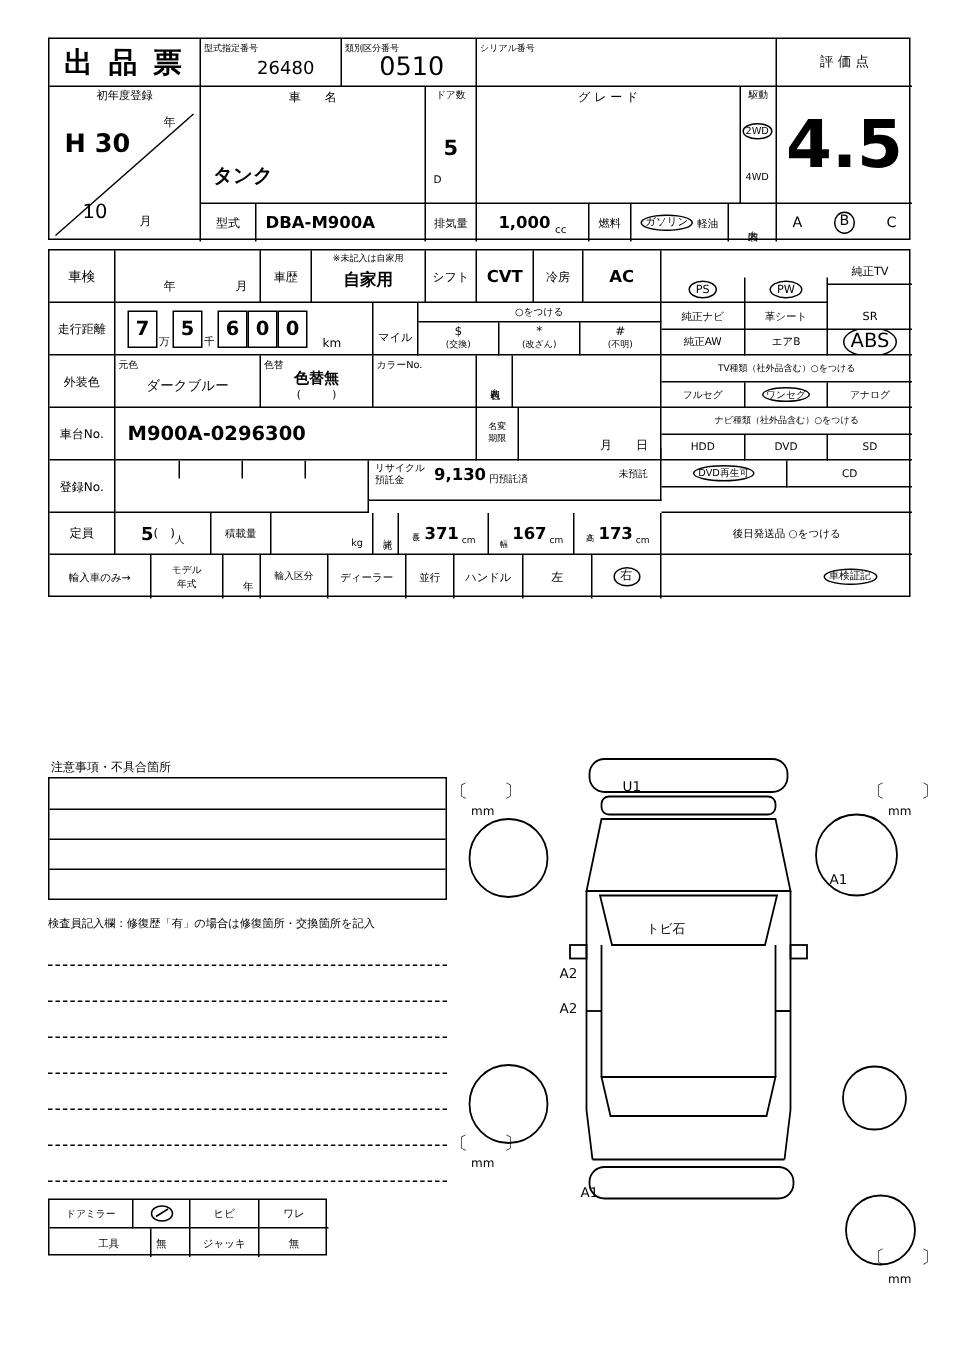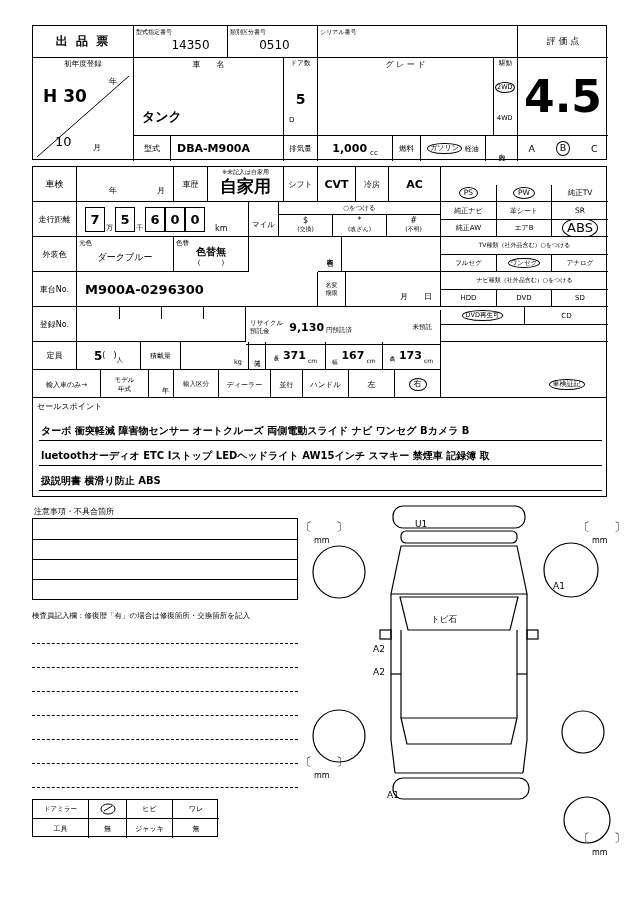--- a/index.html
+++ b/index.html
@@ -20,30 +20,30 @@
   .b { font-weight:bold; }
   svg text { font-family:"DejaVu Sans","Liberation Sans",sans-serif; }
 </style>
 </head>
 <body>
 
 <div class="sheet">
 
   <div class="tbl" style="left:32px;top:25px;width:575px;height:135px">
 
-    <div class="cell b" style="left:0;top:0;width:101px;height:32px;font-size:12px;letter-spacing:2px">出 品 票</div>
+    <div class="cell b" style="left:0;top:0;width:101px;height:32px;font-size:19px;letter-spacing:2px">出 品 票</div>
 
     <div class="cell" style="left:101px;top:0;width:94px;height:32px">
       <span class="corner" style="font-size:6px">型式指定番号</span>
-      <span style="font-size:12px;margin-top:7px;margin-left:20px">14350</span>
+      <span style="font-size:12px;margin-top:7px;margin-left:20px">26480</span>
     </div>
 
     <div class="cell" style="left:195px;top:0;width:90px;height:32px">
       <span class="corner" style="font-size:6px">類別区分番号</span>
-      <span style="font-size:12px;margin-top:7px;margin-left:4px">0510</span>
+      <span style="font-size:17px;margin-top:7px;margin-left:4px">0510</span>
     </div>
 
     <div class="cell" style="left:285px;top:0;width:200px;height:32px;justify-content:flex-start">
       <span class="corner" style="font-size:6px">シリアル番号</span>
     </div>
 
     <div class="cell nr" style="left:485px;top:0;width:90px;height:32px;font-size:9px">評 価 点</div>
 
     <div class="cell nb" style="left:0;top:32px;width:101px;height:103px">
       <span class="toplab" style="font-size:7.5px">初年度登録</span>
@@ -104,21 +104,21 @@
   <div class="tbl" style="left:32px;top:166px;width:575px;height:232px">
 
     <div class="cell" style="left:0;top:0;width:44px;height:35px;font-size:9px">車検</div>
     <div class="cell" style="left:44px;top:0;width:97px;height:35px">
       <span class="abs" style="left:32px;top:18px;font-size:8px">年</span>
       <span class="abs" style="left:80px;top:18px;font-size:8px">月</span>
     </div>
     <div class="cell" style="left:141px;top:0;width:34px;height:35px;font-size:8px">車歴</div>
     <div class="cell" style="left:175px;top:0;width:76px;height:35px">
       <span class="toplab" style="font-size:6px">※未記入は自家用</span>
-      <span class="b" style="font-size:17px;margin-top:5px">自家用</span>
+      <span class="b" style="font-size:11px;margin-top:5px">自家用</span>
     </div>
     <div class="cell" style="left:251px;top:0;width:34px;height:35px;font-size:8px">シフト</div>
     <div class="cell b" style="left:285px;top:0;width:38px;height:35px;font-size:11px">CVT</div>
     <div class="cell" style="left:323px;top:0;width:33px;height:35px;font-size:8px">冷房</div>
     <div class="cell" style="left:356px;top:0;width:52px;height:35px;font-size:11px;font-weight:bold">AC</div>
 
     <div class="cell" style="left:0;top:35px;width:44px;height:35px;font-size:8px">走行距離</div>
     <div class="cell" style="left:44px;top:35px;width:172px;height:35px">
       <span class="abs b" style="left:8px;top:5px;width:20px;height:25px;border:1px solid #000;font-size:13px;display:flex;align-items:center;justify-content:center">7</span>
       <span class="abs" style="left:29px;top:21px;font-size:7px">万</span>
@@ -147,20 +147,23 @@
     <div class="cell" style="left:0;top:70px;width:44px;height:35px;font-size:8px">外装色</div>
     <div class="cell" style="left:44px;top:70px;width:97px;height:35px">
       <span class="corner" style="font-size:6.5px">元色</span>
       <span style="font-size:9px;margin-top:6px">ダークブルー</span>
     </div>
     <div class="cell" style="left:141px;top:70px;width:75px;height:35px">
       <span class="corner" style="font-size:6.5px">色替</span>
       <span class="abs b" style="top:8px;left:50%;transform:translateX(-50%);font-size:10px;white-space:nowrap">色替無</span>
       <span class="abs" style="top:21px;left:50%;transform:translateX(-50%);font-size:7px;white-space:nowrap">(　　　)</span>
     </div>
+    <div class="cell" style="left:216px;top:70px;width:69px;height:35px">
+      <span class="corner" style="font-size:6.5px">カラーNo.</span>
+    </div>
     <div class="cell" style="left:285px;top:70px;width:24px;height:35px">
       <span class="vert" style="font-size:6.5px">内装色</span>
     </div>
     <div class="cell" style="left:309px;top:70px;width:99px;height:35px"></div>
 
     <div class="cell" style="left:0;top:105px;width:44px;height:35px;font-size:8px">車台No.</div>
     <div class="cell b" style="left:44px;top:105px;width:241px;height:35px;font-size:13px;justify-content:flex-start;padding-left:8px">M900A-0296300</div>
     <div class="cell" style="left:285px;top:105px;width:28px;height:35px;flex-direction:column;font-size:6px;line-height:1.3">
       <span>名変</span>
       <span>期限</span>
@@ -169,21 +172,21 @@
       <span>月</span>
       <span>日</span>
     </div>
 
     <div class="cell" style="left:0;top:140px;width:44px;height:35px;font-size:8px">登録No.</div>
     <div class="cell" style="left:44px;top:140px;width:169px;height:35px">
       <span class="ln" style="left:42px;top:0;width:1px;height:12px"></span>
       <span class="ln" style="left:84px;top:0;width:1px;height:12px"></span>
       <span class="ln" style="left:126px;top:0;width:1px;height:12px"></span>
     </div>
-    <div class="cell" style="left:213px;top:143px;width:195px;height:35px;justify-content:flex-end;padding-left:4px">
+    <div class="cell" style="left:213px;top:132px;width:195px;height:35px;justify-content:flex-end;padding-left:4px">
       <span style="display:flex;flex-direction:column;font-size:6.5px;line-height:1.3;text-align:left">
         <span>リサイクル</span>
         <span>預託金</span>
       </span>
       <span class="b" style="font-size:11px;margin-left:6px">9,130</span>
       <span style="font-size:6.5px;margin:6px 0 0 2px">円預託済</span>
       <span style="font-size:6.5px;margin-left:auto;margin-right:8px">未預託</span>
     </div>
 
     <div class="cell" style="left:0;top:175px;width:44px;height:28px;font-size:8px">定員</div>
@@ -227,21 +230,21 @@
     <div class="cell nb" style="left:362px;top:203px;width:46px;height:29px">
       <span class="el" style="font-size:8px">右</span>
     </div>
 
     <div class="cell" style="left:408px;top:18px;width:56px;height:17px">
         <span class="el" style="font-size:7.5px">PS</span>
       </div>
     <div class="cell" style="left:464px;top:18px;width:55px;height:17px">
         <span class="el" style="font-size:7.5px">PW</span>
       </div>
-    <div class="cell nr" style="left:519px;top:18px;width:56px;height:17px;font-size:7.5px">純正TV</div>
+    <div class="cell nr" style="left:519px;top:6px;width:56px;height:17px;font-size:7.5px">純正TV</div>
     <div class="cell" style="left:408px;top:35px;width:56px;height:18px;font-size:7px">純正ナビ</div>
     <div class="cell" style="left:464px;top:35px;width:55px;height:18px;font-size:7px">革シート</div>
     <div class="cell nr" style="left:519px;top:35px;width:56px;height:18px;font-size:7.5px">SR</div>
     <div class="cell" style="left:408px;top:53px;width:56px;height:17px;font-size:7px">純正AW</div>
     <div class="cell" style="left:464px;top:53px;width:55px;height:17px;font-size:7px">エアB</div>
     <div class="cell nr" style="left:519px;top:53px;width:56px;height:17px">
         <span class="el" style="font-size:13px">ABS</span>
       </div>
     <div class="cell nr" style="left:408px;top:70px;width:167px;height:18px;font-size:6px">TV種類（社外品含む）○をつける</div>
     <div class="cell" style="left:408px;top:88px;width:56px;height:17px;font-size:6.5px">フルセグ</div>
@@ -251,31 +254,26 @@
     <div class="cell nr" style="left:519px;top:88px;width:56px;height:17px;font-size:6.5px">アナログ</div>
     <div class="cell nr" style="left:408px;top:105px;width:167px;height:18px;font-size:6px">ナビ種類（社外品含む）○をつける</div>
     <div class="cell" style="left:408px;top:123px;width:56px;height:17px;font-size:7px">HDD</div>
     <div class="cell" style="left:464px;top:123px;width:55px;height:17px;font-size:7px">DVD</div>
     <div class="cell nr" style="left:519px;top:123px;width:56px;height:17px;font-size:7px">SD</div>
     <div class="cell" style="left:408px;top:140px;width:84px;height:18px">
         <span class="el" style="font-size:6.5px;padding:0 3px">DVD再生可</span>
       </div>
     <div class="cell nr" style="left:492px;top:140px;width:83px;height:18px;font-size:7px">CD</div>
     <div class="cell nr" style="left:408px;top:158px;width:167px;height:17px"></div>
+    <div class="cell nr" style="left:408px;top:175px;width:167px;height:28px;font-size:7px">後日発送品 ○をつける</div>
     <div class="cell nb nr" style="left:492px;top:203px;width:83px;height:29px">
         <span class="el" style="font-size:7px;padding:0 3px">車検証記</span>
       </div>
   </div>
 
-  <div class="tbl" style="left:32px;top:397px;width:575px;height:100px">
-    <span class="abs" style="left:4px;top:3px;font-size:8px">セールスポイント</span>
-    <div class="abs b" style="left:6px;top:18px;width:563px;height:25px;border-bottom:1px solid #000;display:flex;align-items:flex-end;padding:0 0 2px 2px;font-size:10px;white-space:nowrap">ターボ 衝突軽減 障害物センサー オートクルーズ 両側電動スライド ナビ ワンセグ Bカメラ B</div>
-    <div class="abs b" style="left:6px;top:43px;width:563px;height:25px;border-bottom:1px solid #000;display:flex;align-items:flex-end;padding:0 0 2px 2px;font-size:10px;white-space:nowrap">luetoothオーディオ ETC Iストップ LEDヘッドライト AW15インチ スマキー 禁煙車 記録簿 取</div>
-    <div class="abs b" style="left:6px;top:68px;width:563px;height:25px;border-bottom:1px solid #000;display:flex;align-items:flex-end;padding:0 0 2px 2px;font-size:10px;white-space:nowrap">扱説明書 横滑り防止 ABS</div>
-  </div>
 
   <span class="abs" style="left:34px;top:506px;font-size:8px">注意事項・不具合箇所</span>
   <div class="tbl" style="left:32px;top:518px;width:266px;height:82px">
     <div class="ln" style="left:0;top:20px;width:264px;height:1px"></div>
     <div class="ln" style="left:0;top:40px;width:264px;height:1px"></div>
     <div class="ln" style="left:0;top:60px;width:264px;height:1px"></div>
   </div>
 
   <span class="abs" style="left:32px;top:611px;font-size:7.5px;white-space:nowrap">検査員記入欄：修復歴「有」の場合は修復箇所・交換箇所を記入</span>
   <div class="dash" style="left:32px;top:643px;width:266px"></div>
@@ -289,21 +287,21 @@
   <div class="tbl" style="left:32px;top:799px;width:186px;height:38px">
     <div class="cell" style="left:0;top:0;width:56px;height:19px;font-size:6.5px">ドアミラー</div>
     <div class="cell" style="left:56px;top:0;width:38px;height:19px">
       <svg width="16" height="12" viewBox="0 0 16 12">
         <ellipse cx="8" cy="6" rx="7" ry="5" fill="none" stroke="#000" stroke-width="1"></ellipse>
         <line x1="4" y1="8" x2="12" y2="3" stroke="#000" stroke-width="1"></line>
       </svg>
     </div>
     <div class="cell" style="left:94px;top:0;width:46px;height:19px;font-size:7px">ヒビ</div>
     <div class="cell nr" style="left:140px;top:0;width:46px;height:19px;font-size:7px">ワレ</div>
-    <div class="cell nb" style="left:0;top:19px;width:56px;height:19px;font-size:7px">工具</div>
+    <div class="cell nb" style="left:12px;top:19px;width:56px;height:19px;font-size:7px">工具</div>
     <div class="cell nb" style="left:56px;top:19px;width:38px;height:19px;font-size:7px">無</div>
     <div class="cell nb" style="left:94px;top:19px;width:46px;height:19px;font-size:7px">ジャッキ</div>
     <div class="cell nb nr" style="left:140px;top:19px;width:46px;height:19px;font-size:7px">無</div>
   </div>
 
   <svg class="abs" style="left:295px;top:500px" width="320" height="380" viewBox="0 0 320 380">
     <g fill="none" stroke="#000" stroke-width="1.2">
       <rect x="98" y="6" width="132" height="22" rx="10"></rect>
       <rect x="106" y="31" width="116" height="12" rx="5"></rect>
       <path d="M106,46 L222,46 L232,94 L96,94 Z"></path>

